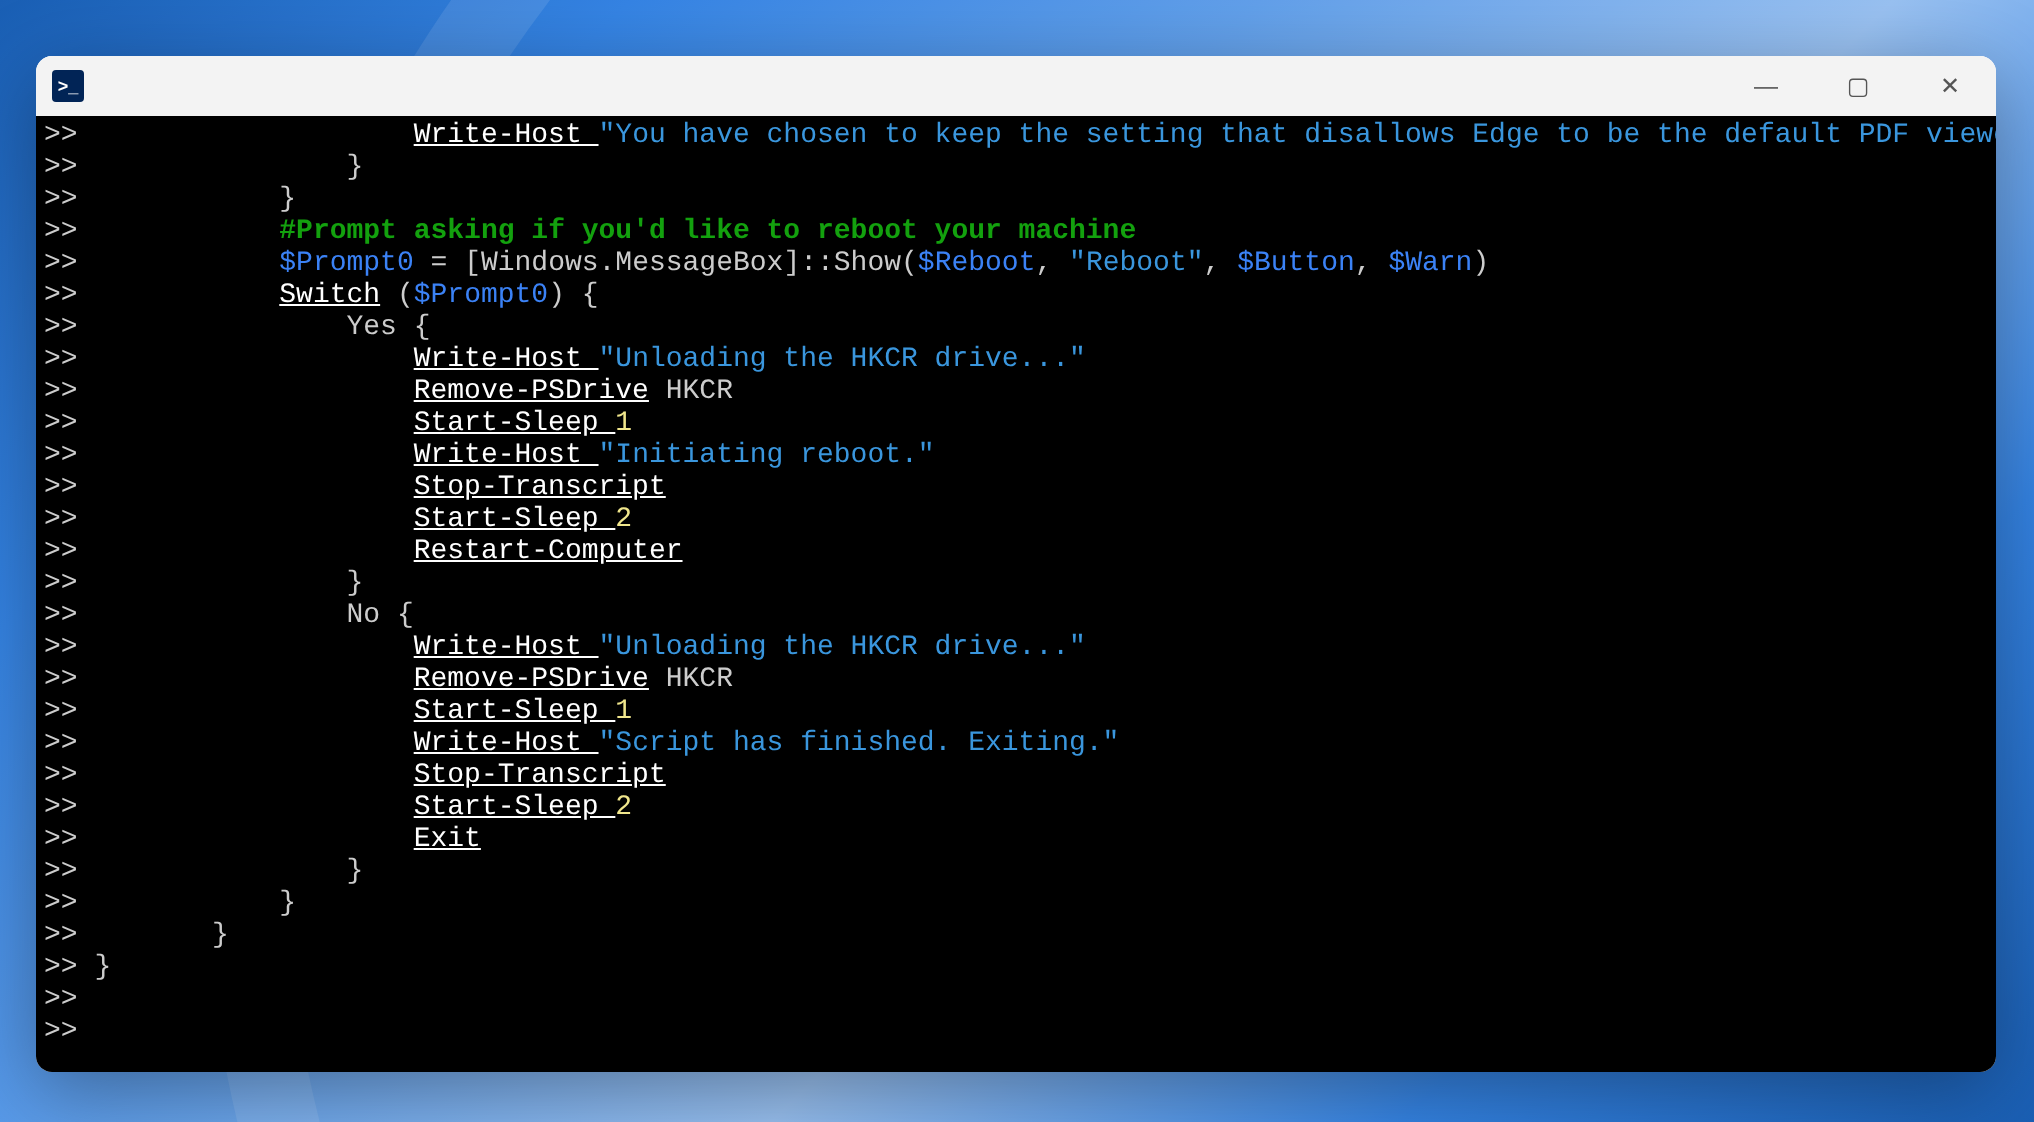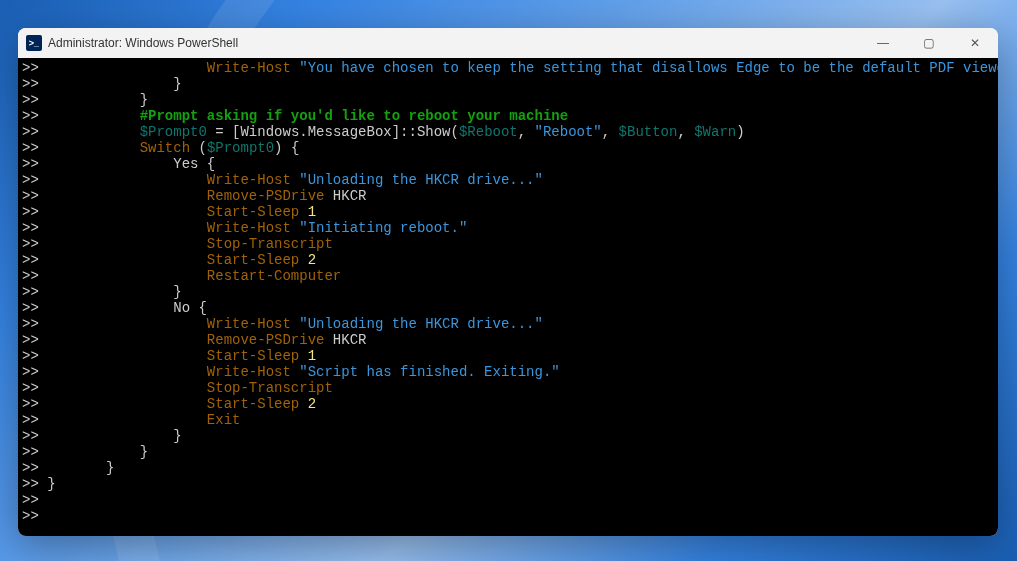--- a/index.html
+++ b/index.html
@@ -65,36 +65,35 @@
     padding: 2px 4px 2px 4px;
     overflow-y: auto;
     position: relative;
     white-space: pre;
   }
   .terminal::-webkit-scrollbar { width: 14px; }
   .terminal::-webkit-scrollbar-track { background: #1a1a1a; }
   .terminal::-webkit-scrollbar-thumb { background: #4d4d4d; border-radius: 2px;}
   .ln { display: block; }
   .prompt { color: #cccccc; }
-  .c-yellow { color: #a16207; }
+  .c-yellow { color: #ffffff; text-decoration: underline; }
   .c-green  { color: #13a10e; font-weight: bold; }
   .c-teal   { color: #3a96dd; }
-  .c-red    { color: #0f766e; }
+  .c-red    { color: #3b82f6; }
   .c-white  { color: #cccccc; }
   .c-paleyellow { color: #f0e68c; }
 </style>
 </head>
 <body>
 
 <div class="wallpaper-arc"></div>
 <div class="wallpaper-arc a2"></div>
 
 <div class="window">
   <div class="titlebar">
     <div class="icon">&gt;_</div>
-    <div class="title">Administrator: Windows PowerShell</div>
     <div class="spacer"></div>
     <div class="winbtn">—</div>
     <div class="winbtn">▢</div>
     <div class="winbtn close">✕</div>
   </div>
   <div class="terminal" id="terminal"><span class="ln"><span class="prompt">&gt;&gt;</span><span>                    </span><span class="c-yellow">Write-Host </span><span class="c-teal">"You have chosen to keep the setting that disallows Edge to be the default PDF viewer."</span></span><span class="ln"><span class="prompt">&gt;&gt;</span><span>                </span><span class="c-white">}</span></span><span class="ln"><span class="prompt">&gt;&gt;</span><span>            </span><span class="c-white">}</span></span><span class="ln"><span class="prompt">&gt;&gt;</span><span>            </span><span class="c-green">#Prompt asking if you'd like to reboot your machine</span></span><span class="ln"><span class="prompt">&gt;&gt;</span><span>            </span><span class="c-red">$Prompt0</span><span class="c-white"> = [</span><span class="c-white">Windows.MessageBox</span><span class="c-white">]::Show(</span><span class="c-red">$Reboot</span><span class="c-white">, </span><span class="c-teal">"Reboot"</span><span class="c-white">, </span><span class="c-red">$Button</span><span class="c-white">, </span><span class="c-red">$Warn</span><span class="c-white">)</span></span><span class="ln"><span class="prompt">&gt;&gt;</span><span>            </span><span class="c-yellow">Switch</span><span class="c-white"> (</span><span class="c-red">$Prompt0</span><span class="c-white">) {</span></span><span class="ln"><span class="prompt">&gt;&gt;</span><span>                </span><span class="c-white">Yes {</span></span><span class="ln"><span class="prompt">&gt;&gt;</span><span>                    </span><span class="c-yellow">Write-Host </span><span class="c-teal">"Unloading the HKCR drive..."</span></span><span class="ln"><span class="prompt">&gt;&gt;</span><span>                    </span><span class="c-yellow">Remove-PSDrive</span><span class="c-white"> HKCR</span></span><span class="ln"><span class="prompt">&gt;&gt;</span><span>                    </span><span class="c-yellow">Start-Sleep </span><span class="c-paleyellow">1</span></span><span class="ln"><span class="prompt">&gt;&gt;</span><span>                    </span><span class="c-yellow">Write-Host </span><span class="c-teal">"Initiating reboot."</span></span><span class="ln"><span class="prompt">&gt;&gt;</span><span>                    </span><span class="c-yellow">Stop-Transcript</span></span><span class="ln"><span class="prompt">&gt;&gt;</span><span>                    </span><span class="c-yellow">Start-Sleep </span><span class="c-paleyellow">2</span></span><span class="ln"><span class="prompt">&gt;&gt;</span><span>                    </span><span class="c-yellow">Restart-Computer</span></span><span class="ln"><span class="prompt">&gt;&gt;</span><span>                </span><span class="c-white">}</span></span><span class="ln"><span class="prompt">&gt;&gt;</span><span>                </span><span class="c-white">No {</span></span><span class="ln"><span class="prompt">&gt;&gt;</span><span>                    </span><span class="c-yellow">Write-Host </span><span class="c-teal">"Unloading the HKCR drive..."</span></span><span class="ln"><span class="prompt">&gt;&gt;</span><span>                    </span><span class="c-yellow">Remove-PSDrive</span><span class="c-white"> HKCR</span></span><span class="ln"><span class="prompt">&gt;&gt;</span><span>                    </span><span class="c-yellow">Start-Sleep </span><span class="c-paleyellow">1</span></span><span class="ln"><span class="prompt">&gt;&gt;</span><span>                    </span><span class="c-yellow">Write-Host </span><span class="c-teal">"Script has finished. Exiting."</span></span><span class="ln"><span class="prompt">&gt;&gt;</span><span>                    </span><span class="c-yellow">Stop-Transcript</span></span><span class="ln"><span class="prompt">&gt;&gt;</span><span>                    </span><span class="c-yellow">Start-Sleep </span><span class="c-paleyellow">2</span></span><span class="ln"><span class="prompt">&gt;&gt;</span><span>                    </span><span class="c-yellow">Exit</span></span><span class="ln"><span class="prompt">&gt;&gt;</span><span>                </span><span class="c-white">}</span></span><span class="ln"><span class="prompt">&gt;&gt;</span><span>            </span><span class="c-white">}</span></span><span class="ln"><span class="prompt">&gt;&gt;</span><span>        </span><span class="c-white">}</span></span><span class="ln"><span class="prompt">&gt;&gt;</span><span> </span><span class="c-white">}</span></span><span class="ln"><span class="prompt">&gt;&gt;</span><span></span></span><span class="ln"><span class="prompt">&gt;&gt;</span><span></span></span></div>
 </div>
 
 </body></html>

